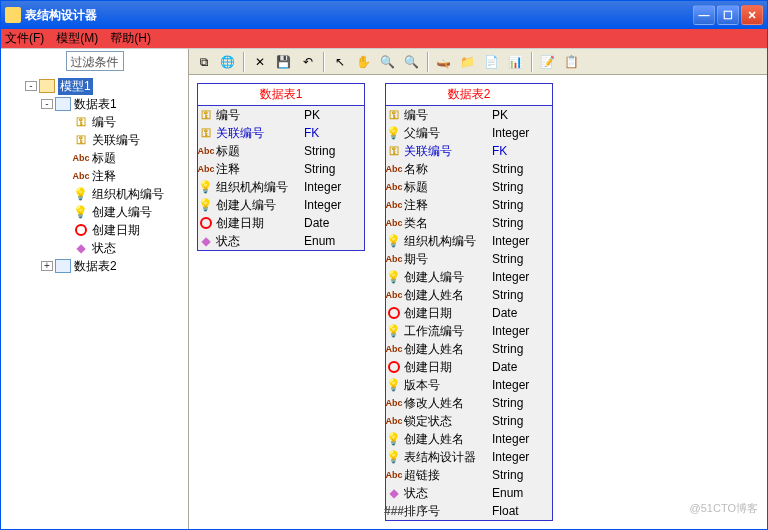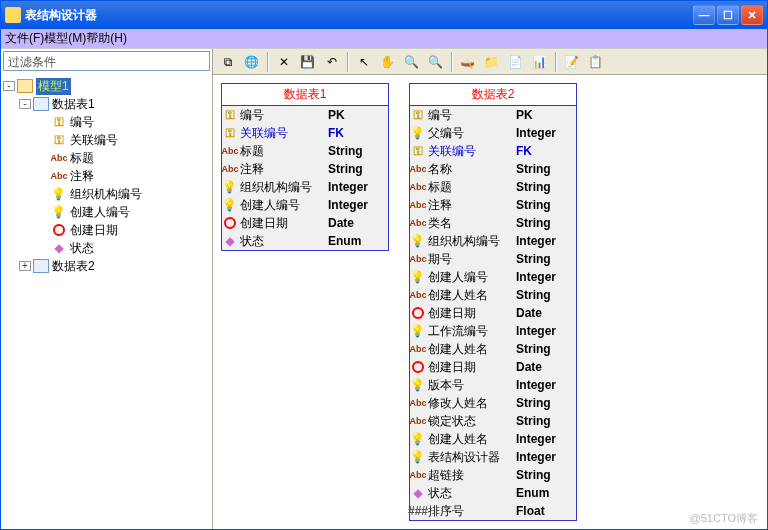--- a/index.html
+++ b/index.html
@@ -3,52 +3,52 @@
 <meta charset="utf-8">
 <style>
 * { box-sizing: border-box; margin: 0; padding: 0; font-family: "SimSun", sans-serif; font-size: 12px; }
 body { background: #fff; width: 768px; height: 530px; overflow: hidden; border: 1px solid #0055EA; }
 .titlebar { background: linear-gradient(#3b77e0, #0055EA); height: 28px; display: flex; align-items: center; padding: 0 4px; color: #fff; font-weight: bold; }
 .titlebar .app-icon { width: 16px; height: 16px; background: #ffd966; margin-right: 4px; border-radius: 2px; }
 .titlebar .title { flex: 1; }
 .winbtns { display: flex; gap: 2px; }
 .winbtn { width: 22px; height: 20px; background: linear-gradient(#6699ff,#2d6ad8); border: 1px solid #fff3; border-radius: 3px; display: flex; align-items: center; justify-content: center; color: #fff; font-weight: bold; font-size: 11px; cursor: pointer;}
 .winbtn.close { background: linear-gradient(#f56f4f,#d9432d); }
-.menubar { background: #c4b5fd; height: 20px; display: flex; align-items: center; padding: 0 4px; gap: 0; border-bottom: 1px solid #ccc; }
+.menubar { background: #ef4444; height: 20px; display: flex; align-items: center; padding: 0 4px; gap: 12px; border-bottom: 1px solid #ccc; }
 .menubar span { cursor: pointer; }
 .layout { display: flex; height: 480px; }
-.left { width: 212px; border-right: 1px solid #aca899; display: flex; flex-direction: column; }
+.left { width: 188px; border-right: 1px solid #aca899; display: flex; flex-direction: column; align-items: center; }
 .filterbox { border: 1px solid #7f9db9; margin: 2px; height: 20px; padding: 2px 4px; background: #fff; color: #555; }
 .tree { flex: 1; overflow: auto; padding: 4px 2px; background: #fff; }
 .node { display: flex; align-items: center; height: 18px; white-space: nowrap; }
 .chev { width: 12px; text-align: center; color: #444; cursor: pointer; border: 1px solid #999; height: 10px; line-height: 8px; font-size: 10px; margin-right: 2px;}
 .chev.empty { border: none; }
 .ticon { width: 16px; height: 14px; margin-right: 3px; display: inline-flex; align-items: center; justify-content: center; font-size: 10px; }
 .folder { background: #ffe9a8; border: 1px solid #cc9933; }
 .table-ic { background: #e6f0ff; border: 1px solid #6699cc; }
 .key { color: #cc9900; font-weight: bold; }
 .abc { color: #993300; font-weight: bold; font-size: 9px; }
 .bulb { color: #ffcc33; }
 .clock { width: 12px; height: 12px; border: 2px solid red; border-radius: 50%; position: relative; }
 .diamond { color: #cc66cc; }
 .hash { color: #555; font-weight: bold; }
-.label.sel { background: #316ac5; color: #bef264; padding: 0 2px; }
+.label.sel { background: #316ac5; color: #ffffff; padding: 0 2px; }
 .right { flex: 1; display: flex; flex-direction: column; }
 .toolbar { background: #ece9d8; height: 26px; display: flex; align-items: center; padding: 0 4px; gap: 2px; border-bottom: 1px solid #aca899;}
 .tbtn { width: 22px; height: 22px; display: flex; align-items: center; justify-content: center; cursor: pointer; border: 1px solid transparent; }
 .tsep { width: 2px; height: 20px; border-left: 1px solid #aca899; border-right: 1px solid #fff; margin: 0 2px;}
 .canvas { flex: 1; background: #fff; padding: 8px; display: flex; align-items: flex-start; gap: 20px; overflow: auto;}
 .dtable { border: 1px solid #3232cd; background: #f0f0f0; }
 .dtable .hdr { background: #fff; color: red; text-align: center; border-bottom: 1px solid #3232cd; padding: 2px 0; }
 .dtable .rows { display: grid; grid-template-columns: 16px 90px 60px; }
 .dtable .ic { height: 18px; display: flex; align-items: center; justify-content: center; }
 .dtable .nm { height: 18px; display: flex; align-items: center; padding-left: 2px;}
-.dtable .tp { height: 18px; display: flex; align-items: center; font-weight: bold; }
+.dtable .tp { height: 18px; display: flex; align-items: center; }
 .fk { color: #0000cc; }
-.watermark { position: fixed; right: 10px; bottom: 4px; color: #bbb; font-size: 11px; }
+.watermark { position: fixed; right: 10px; bottom: 14px; color: #bbb; font-size: 11px; }
 </style>
 </head>
 <body>
 
 <div class="titlebar">
   <div class="app-icon"></div>
   <div class="title">表结构设计器</div>
   <div class="winbtns">
     <div class="winbtn">—</div>
     <div class="winbtn">☐</div>

